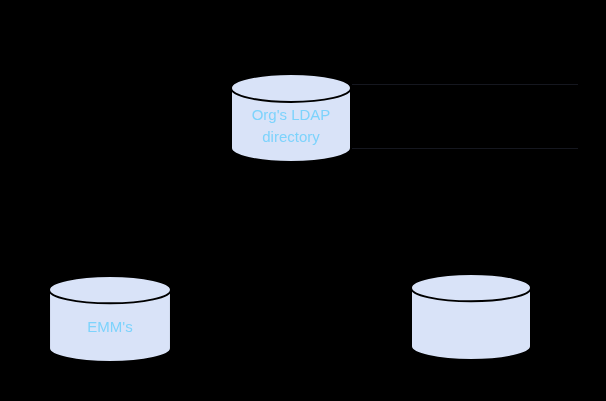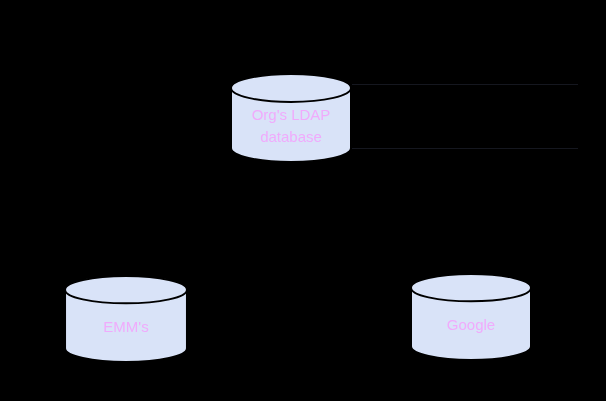--- a/index.html
+++ b/index.html
@@ -34,21 +34,21 @@
     position: absolute;
     left: 0;
     right: 0;
     top: 22px;
     bottom: 6px;
     display: flex;
     flex-direction: column;
     align-items: center;
     justify-content: center;
     text-align: center;
-    color: #f0abfc;
+    color: #7dd3fc;
     font-size: 15px;
     line-height: 22px;
     pointer-events: none;
   }
   .cyl-label span {
     display: block;
     white-space: nowrap;
   }
   .faint-line {
     position: absolute;
@@ -64,37 +64,34 @@
   <div class="faint-line" style="left: 352px; top: 84px; width: 226px;"></div>
   <div class="faint-line" style="left: 352px; top: 148px; width: 226px;"></div>
 
   <div class="node" style="left: 230px; top: 72px; width: 122px; height: 91px;">
     <svg class="cyl" viewBox="0 0 122 91" preserveAspectRatio="none">
       <path d="M1 16 V76 A60 14 0 0 0 121 76 V16"></path>
       <ellipse cx="61" cy="16" rx="60" ry="14"></ellipse>
     </svg>
     <div class="cyl-label">
       <span>Org's LDAP</span>
-      <span>database</span>
+      <span>directory</span>
     </div>
   </div>
 
-  <div class="node" style="left: 64px; top: 274px; width: 124px; height: 89px;">
+  <div class="node" style="left: 48px; top: 274px; width: 124px; height: 89px;">
     <svg class="cyl" viewBox="0 0 122 91" preserveAspectRatio="none">
       <path d="M1 16 V76 A60 14 0 0 0 121 76 V16"></path>
       <ellipse cx="61" cy="16" rx="60" ry="14"></ellipse>
     </svg>
     <div class="cyl-label">
       <span>EMM's</span>
     </div>
   </div>
 
   <div class="node" style="left: 410px; top: 272px; width: 122px; height: 89px;">
     <svg class="cyl" viewBox="0 0 122 91" preserveAspectRatio="none">
       <path d="M1 16 V76 A60 14 0 0 0 121 76 V16"></path>
       <ellipse cx="61" cy="16" rx="60" ry="14"></ellipse>
     </svg>
-    <div class="cyl-label">
-      <span>Google</span>
-    </div>
   </div>
 
 </div>
 
 </body></html>

